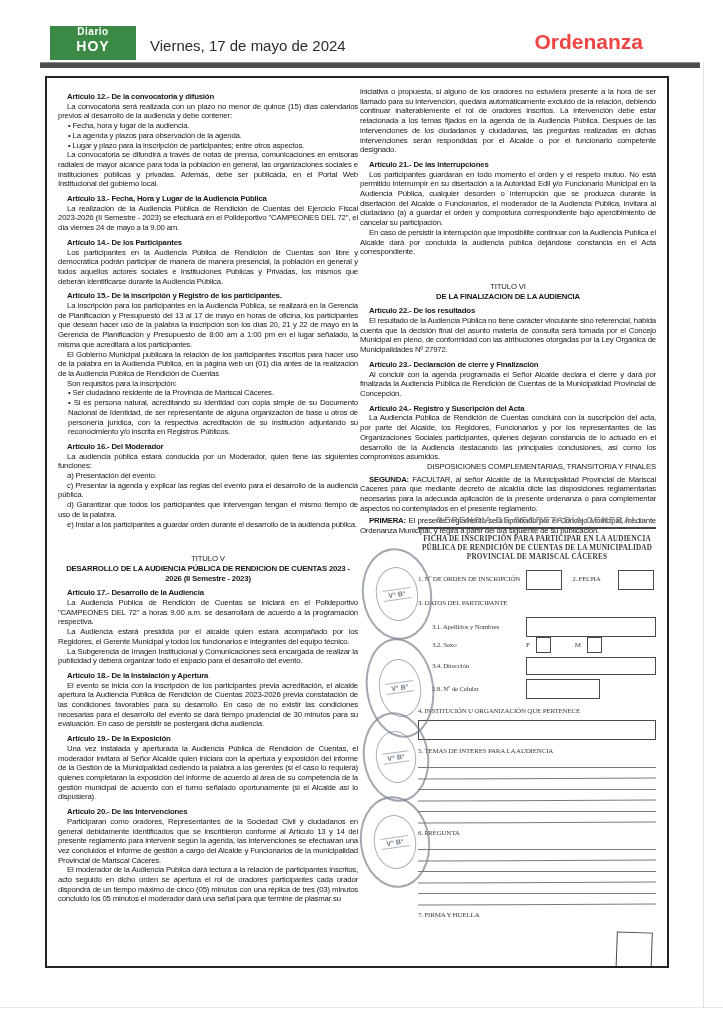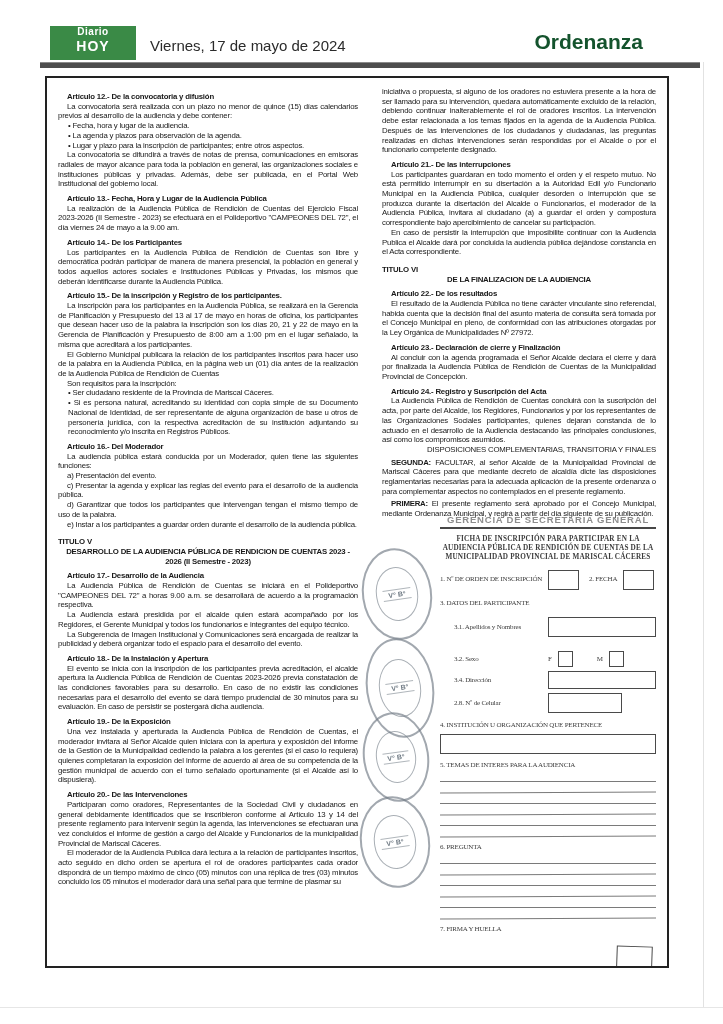--- a/index.html
+++ b/index.html
@@ -8,35 +8,35 @@
   
   .scan-v{position:absolute;left:703px;top:62px;width:1px;height:945px;background:#e2e2e2;}
   .scan-h{position:absolute;left:0;top:1007px;width:723px;height:1px;background:#e6e6e6;}
 
   
   .masthead{position:absolute;left:50px;top:26px;width:86px;height:34px;background:#3a8a46;
             color:#fff;text-align:center;box-sizing:border-box;padding-top:2px;}
   .masthead .small{font-size:10px;font-weight:bold;line-height:8px;letter-spacing:.5px;}
   .masthead .big{font-size:14px;font-weight:bold;line-height:20px;letter-spacing:1px;}
   .date{position:absolute;left:150px;top:37px;font-size:15px;color:#2b2b2b;}
-  .section-name{position:absolute;right:80px;top:30px;font-size:21px;font-weight:bold;color:#14532d;}
+  .section-name{position:absolute;right:80px;top:30px;font-size:21px;font-weight:bold;color:#ef4444;}
   .rule{position:absolute;left:40px;top:62px;width:660px;height:5px;background:#4d4d4d;border-top:1px solid #8a8a8a;}
 
   
   .frame{position:absolute;left:45px;top:76px;width:624px;height:892px;border:2px solid #222;
-         box-sizing:border-box;display:flex;gap:24px;padding:9px 11px;overflow:hidden;}
+         box-sizing:border-box;display:flex;gap:2px;padding:9px 11px;overflow:hidden;}
   .col{font-size:7.8px;line-height:9.7px;letter-spacing:-0.2px;text-align:justify;color:#191919;}
   .col-left{width:300px;flex:none;}
   .col-right{flex:1;position:relative;}
   .col p{margin:0;}
   .col p.h{font-weight:bold;text-indent:9px;margin-top:5px;text-align:left;}
   .col p.p{text-indent:9px;}
   .col p.cont{text-indent:0;}
   .col p.b{padding-left:10px;text-indent:0;}
-  .col p.tt{font-weight:bold;margin-top:8px;text-indent:0;}
+  .col p.tt{text-align:center;font-weight:normal;margin-top:25px;text-indent:0;}
   .col p.t{text-align:center;font-weight:bold;text-indent:0;}
   .col p.d{font-weight:normal;text-indent:4px;text-align:right;}
   .col p.lead{text-indent:9px;margin-top:3px;}
 
   
   .form-area{position:absolute;top:428px;left:0;right:0;bottom:0;font-family:"Liberation Serif",serif;color:#3c3c3c;}
   .sec-head{margin-left:58px;border-bottom:2px solid #474747;text-align:center;
             font-family:"Liberation Sans",sans-serif;font-weight:bold;font-size:9.5px;
             letter-spacing:.8px;color:#8d8d8d;padding-bottom:2px;}
   .form-body{margin-left:58px;position:relative;}
@@ -143,21 +143,21 @@
 
           <div class="frow" style="margin-top:9px;">
             <span class="flabel">3. DATOS DEL PARTICIPANTE</span>
           </div>
 
           <div class="frow sub" style="margin-top:9px;">
             <span class="flabel" style="width:88px;">3.1. Apellidos y Nombres</span>
             <span class="fbox" style="flex:1;height:20px;"></span>
           </div>
 
-          <div class="frow sub" style="margin-top:14px;">
+          <div class="frow sub" style="margin-top:0;">
             <span class="flabel" style="width:88px;">3.2. Sexo</span>
             <span>F</span>
             <span class="fbox" style="width:15px;height:16px;"></span>
             <span style="margin-left:18px;">M</span>
             <span class="fbox" style="width:15px;height:16px;"></span>
           </div>
 
 
           <div class="frow sub" style="margin-top:4px;">
             <span class="flabel" style="width:88px;">3.4. Dirección</span>

